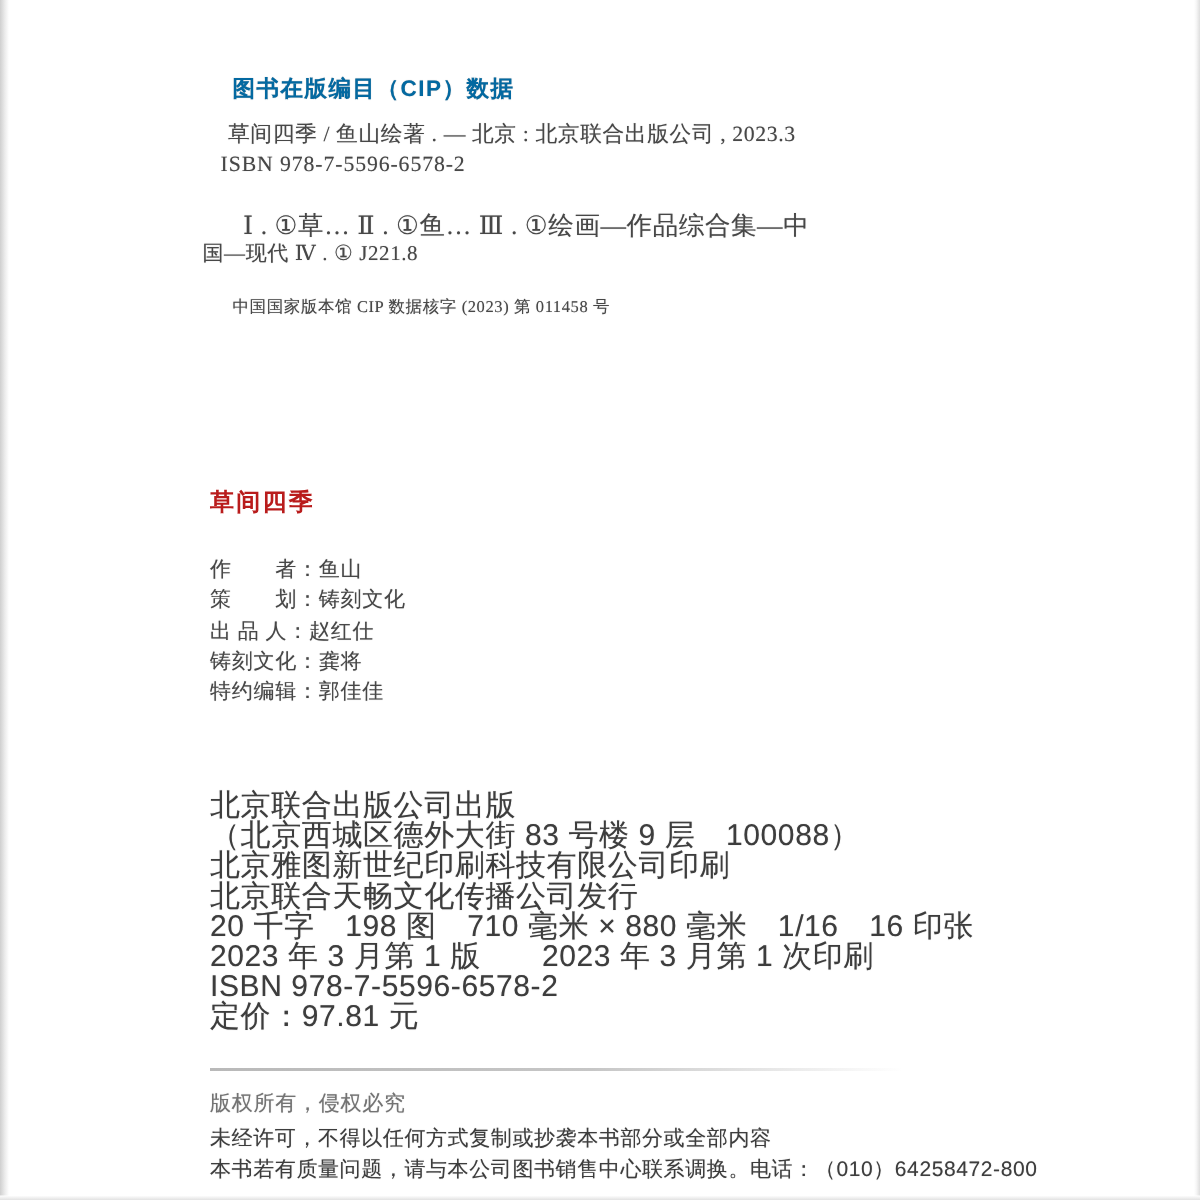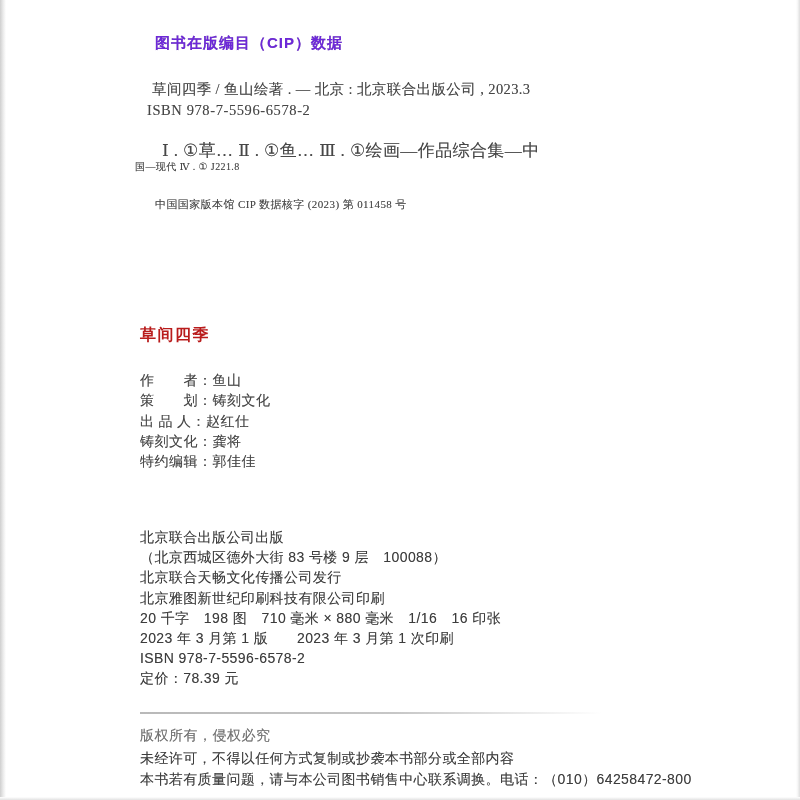--- a/index.html
+++ b/index.html
@@ -32,35 +32,35 @@
     font-family: "Liberation Serif", "DejaVu Serif", serif;
     color: #474747;
   }
   .sans {
     font-family: "Liberation Sans", "DejaVu Sans", sans-serif;
     color: #3d3d3d;
   }
   .soft { text-shadow: 0 0 0.6px rgba(70,70,70,0.45); }
 
   
-  .cip-header   { left: 155px; top: 34px;  font-size: 15px; font-weight: bold; letter-spacing: 1px; color: #6d28d9; }
+  .cip-header   { left: 155px; top: 50px;  font-size: 15px; font-weight: bold; letter-spacing: 1px; color: #0369a1; }
   .cip-catalog  { left: 152px; top: 80px;  font-size: 14.5px; letter-spacing: 0.4px; }
   .cip-isbn     { left: 147px; top: 102px; font-size: 14.5px; letter-spacing: 0.6px; }
   .cip-class1   { left: 162px; top: 139px; font-size: 17px; letter-spacing: 0.4px; text-align: center; }
-  .cip-class2   { left: 135px; top: 160px; font-size: 10px; letter-spacing: 0.4px; }
+  .cip-class2   { left: 135px; top: 160px; font-size: 14px; letter-spacing: 0.4px; }
   .cip-registry { left: 155px; top: 197px; font-size: 11px; letter-spacing: 0.4px; }
 
   
   .book-title { left: 140px; top: 325px; font-size: 16px; font-weight: bold; letter-spacing: 1.5px; color: #b91c1c; }
   .credits { position: absolute; left: 140px; top: 371px; }
   .credit-row { height: 20.3px; line-height: 20.3px; font-size: 14px; letter-spacing: 0.5px; white-space: pre; }
 
   
   .publishing { position: absolute; left: 140px; top: 527px; }
-  .pub-row { height: 20.2px; line-height: 20.2px; font-size: 14px; letter-spacing: 0.4px; white-space: pre; }
+  .pub-row { height: 20.2px; line-height: 20.2px; font-size: 20px; letter-spacing: 0.4px; white-space: pre; }
 
   
   .divider {
     position: absolute; left: 140px; top: 712px; width: 462px; height: 1.5px;
     background: linear-gradient(to right, #b9b9b9, #c6c6c6 55%, rgba(200,200,200,0));
   }
   .cr-notice { left: 140px; top: 727px; font-size: 14px; font-weight: normal; letter-spacing: 0.5px; color: #737373; }
   .cr-line1  { left: 140px; top: 750px; font-size: 14px; letter-spacing: 0.4px; }
   .cr-line2  { left: 140px; top: 771px; font-size: 14px; letter-spacing: 0.4px; }
 </style>
@@ -84,25 +84,25 @@
     <div class="credit-row serif soft">作　　者：鱼山</div>
     <div class="credit-row serif soft">策　　划：铸刻文化</div>
     <div class="credit-row serif soft">出 品 人：赵红仕</div>
     <div class="credit-row serif soft">铸刻文化：龚将</div>
     <div class="credit-row serif soft">特约编辑：郭佳佳</div>
   </div>
 
   <div class="publishing">
     <div class="pub-row sans soft">北京联合出版公司出版</div>
     <div class="pub-row sans soft">（北京西城区德外大街 83 号楼 9 层　100088）</div>
+    <div class="pub-row sans soft">北京雅图新世纪印刷科技有限公司印刷</div>
     <div class="pub-row sans soft">北京联合天畅文化传播公司发行</div>
-    <div class="pub-row sans soft">北京雅图新世纪印刷科技有限公司印刷</div>
     <div class="pub-row sans soft">20 千字　198 图　710 毫米 × 880 毫米　1/16　16 印张</div>
     <div class="pub-row sans soft">2023 年 3 月第 1 版　　2023 年 3 月第 1 次印刷</div>
     <div class="pub-row sans soft">ISBN 978-7-5596-6578-2</div>
-    <div class="pub-row sans soft">定价：78.39 元</div>
+    <div class="pub-row sans soft">定价：97.81 元</div>
   </div>
 
   <div class="divider"></div>
   <div class="line sans soft cr-notice">版权所有，侵权必究</div>
   <div class="line sans soft cr-line1">未经许可，不得以任何方式复制或抄袭本书部分或全部内容</div>
   <div class="line sans soft cr-line2">本书若有质量问题，请与本公司图书销售中心联系调换。电话：（010）64258472-800</div>
 </div>
 
 </body></html>

